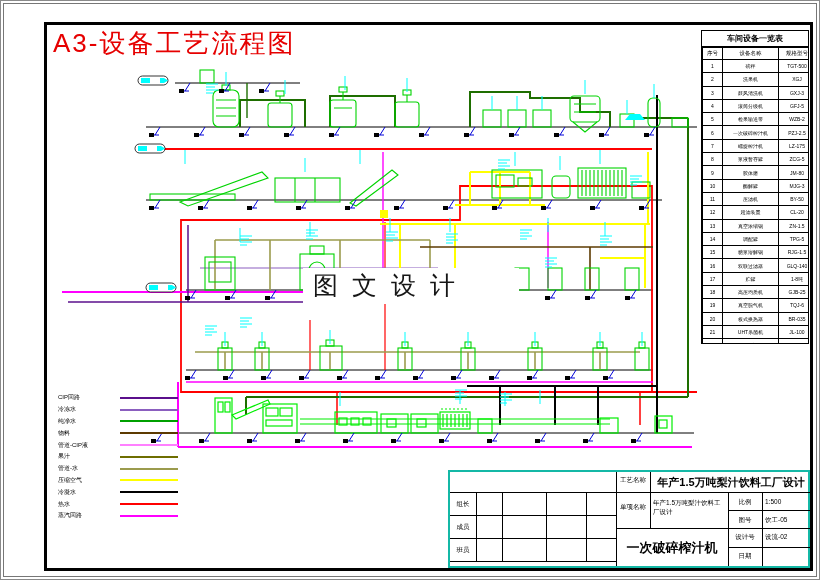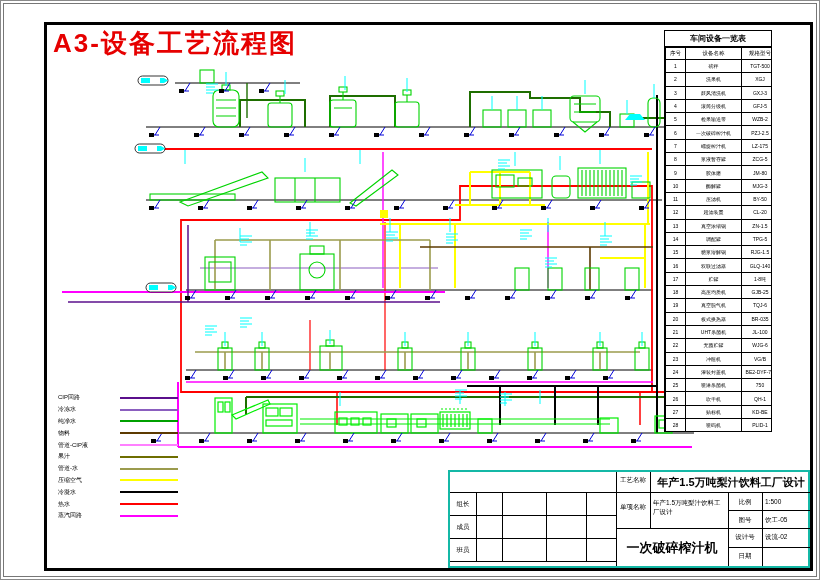--- a/index.html
+++ b/index.html
@@ -1,30 +1,30 @@
 <!DOCTYPE html>
 <html><head>
 <meta charset="utf-8">
 <style>
   html,body{margin:0;padding:0;background:#fff;}
   .page{position:relative;width:820px;height:580px;background:#fff;overflow:hidden;
         font-family:"Liberation Sans",sans-serif;box-shadow:inset 0 0 0 1px #8a8a8a;}
   .thin-frame{position:absolute;left:3px;top:3px;width:812px;height:572px;border:1px solid #777;}
   .main-frame{position:absolute;left:44px;top:22px;width:763px;height:543px;border:3px solid #000;}
-  .dtitle{position:absolute;left:53px;top:26px;font-size:26px;font-weight:bold;color:#e60000;
+  .dtitle{position:absolute;left:53px;top:26px;font-size:26px;font-weight:normal;color:#e60000;
           letter-spacing:2px;white-space:nowrap;}
   svg{position:absolute;left:0;top:0;z-index:1;}
   .eq{stroke:#00d400;fill:none;stroke-width:1.1;}
   .eq2{stroke:#00ee00;fill:none;stroke-width:1.2;}
   .bl{stroke:#0000d8;fill:none;stroke-width:1;}
   .watermark{position:absolute;left:303px;top:268px;width:206px;height:36px;background:#fff;z-index:5;
              font-family:"Liberation Serif",serif;font-size:25px;color:#161616;letter-spacing:14px;
              line-height:36px;padding-left:10px;white-space:nowrap;overflow:hidden;}
   
-  .equip{position:absolute;left:664px;top:30px;width:108px;height:402px;z-index:10;background:#fff;
+  .equip{position:absolute;left:701px;top:30px;width:108px;height:314px;z-index:10;background:#fff;
          border:1.5px solid #000;box-sizing:border-box;overflow:hidden;}
   .et-title{height:15px;line-height:15px;text-align:center;font-size:8px;font-weight:bold;
             border-bottom:1px solid #000;}
   .equip table{border-collapse:collapse;table-layout:fixed;width:100%;}
   .equip th,.equip td{border:0.5px solid #000;font-size:5px;font-weight:normal;padding:0 1px;
             height:12.3px;text-align:center;overflow:hidden;white-space:nowrap;color:#000;}
   .equip th{font-size:5.5px;height:11px;}
   .equip .c0{width:17px;}.equip .c1{width:53px;}.equip .c2{width:34px;}
   
   .legend{position:absolute;left:58px;top:392px;width:124px;z-index:10;}
@@ -392,20 +392,21 @@
           <path d="M498,160 h12 M498,163 h9 M498,166 h12 M498,169 h7"></path>
         </g>
         <g stroke="#00ffff" stroke-width="1" fill="none">
           <path d="M545,258 h12 M545,261 h9 M545,264 h12 M545,267 h7"></path>
         </g>
       </g>
   </svg>
 
   <div class="dtitle">A3-设备工艺流程图</div>
 
+  <div class="watermark">图文设计</div>
 
   <div class="equip">
     <div class="et-title">车间设备一览表</div>
     <table>
       <thead>
         <tr>
           <th class="c0">序号</th>
           <th class="c1">设备名称</th>
           <th class="c2">规格型号</th>
         </tr>

